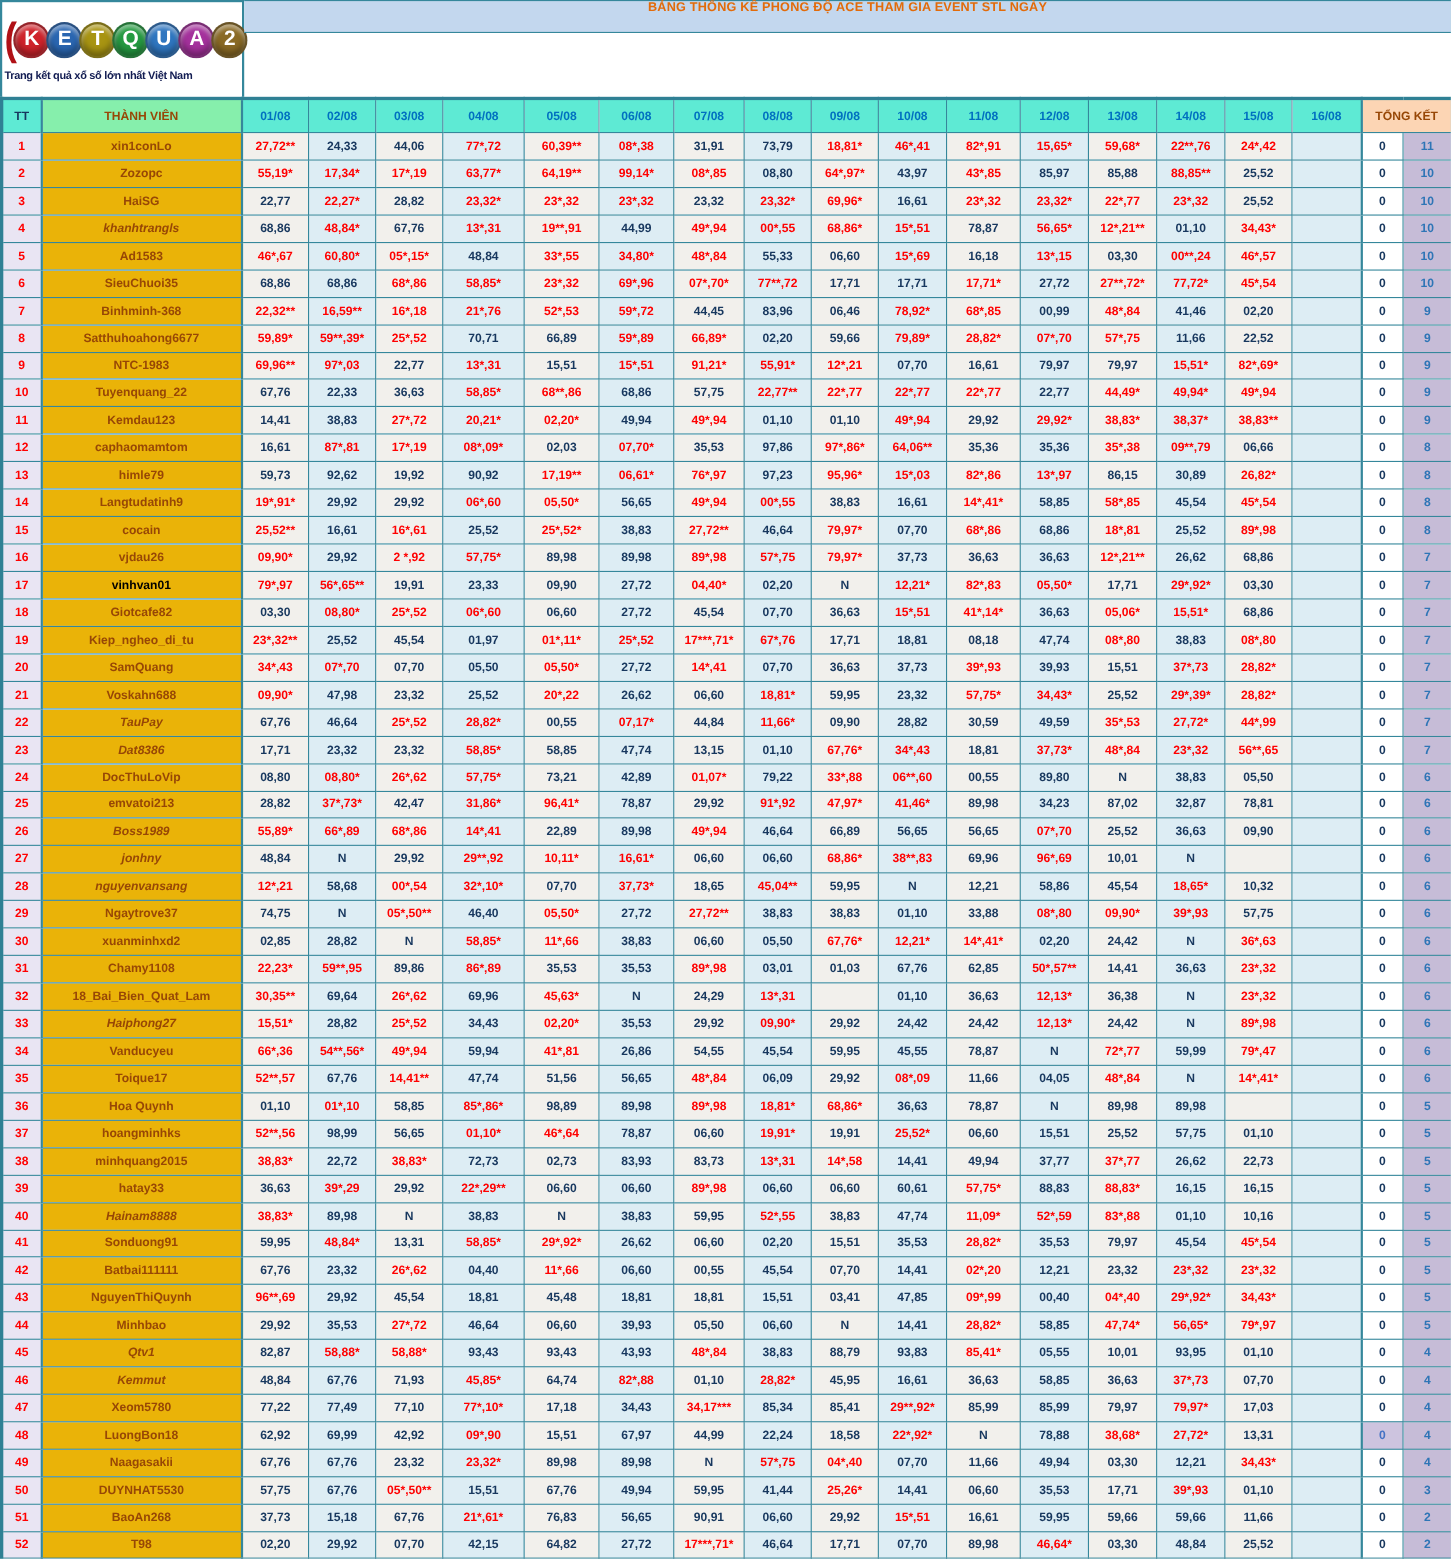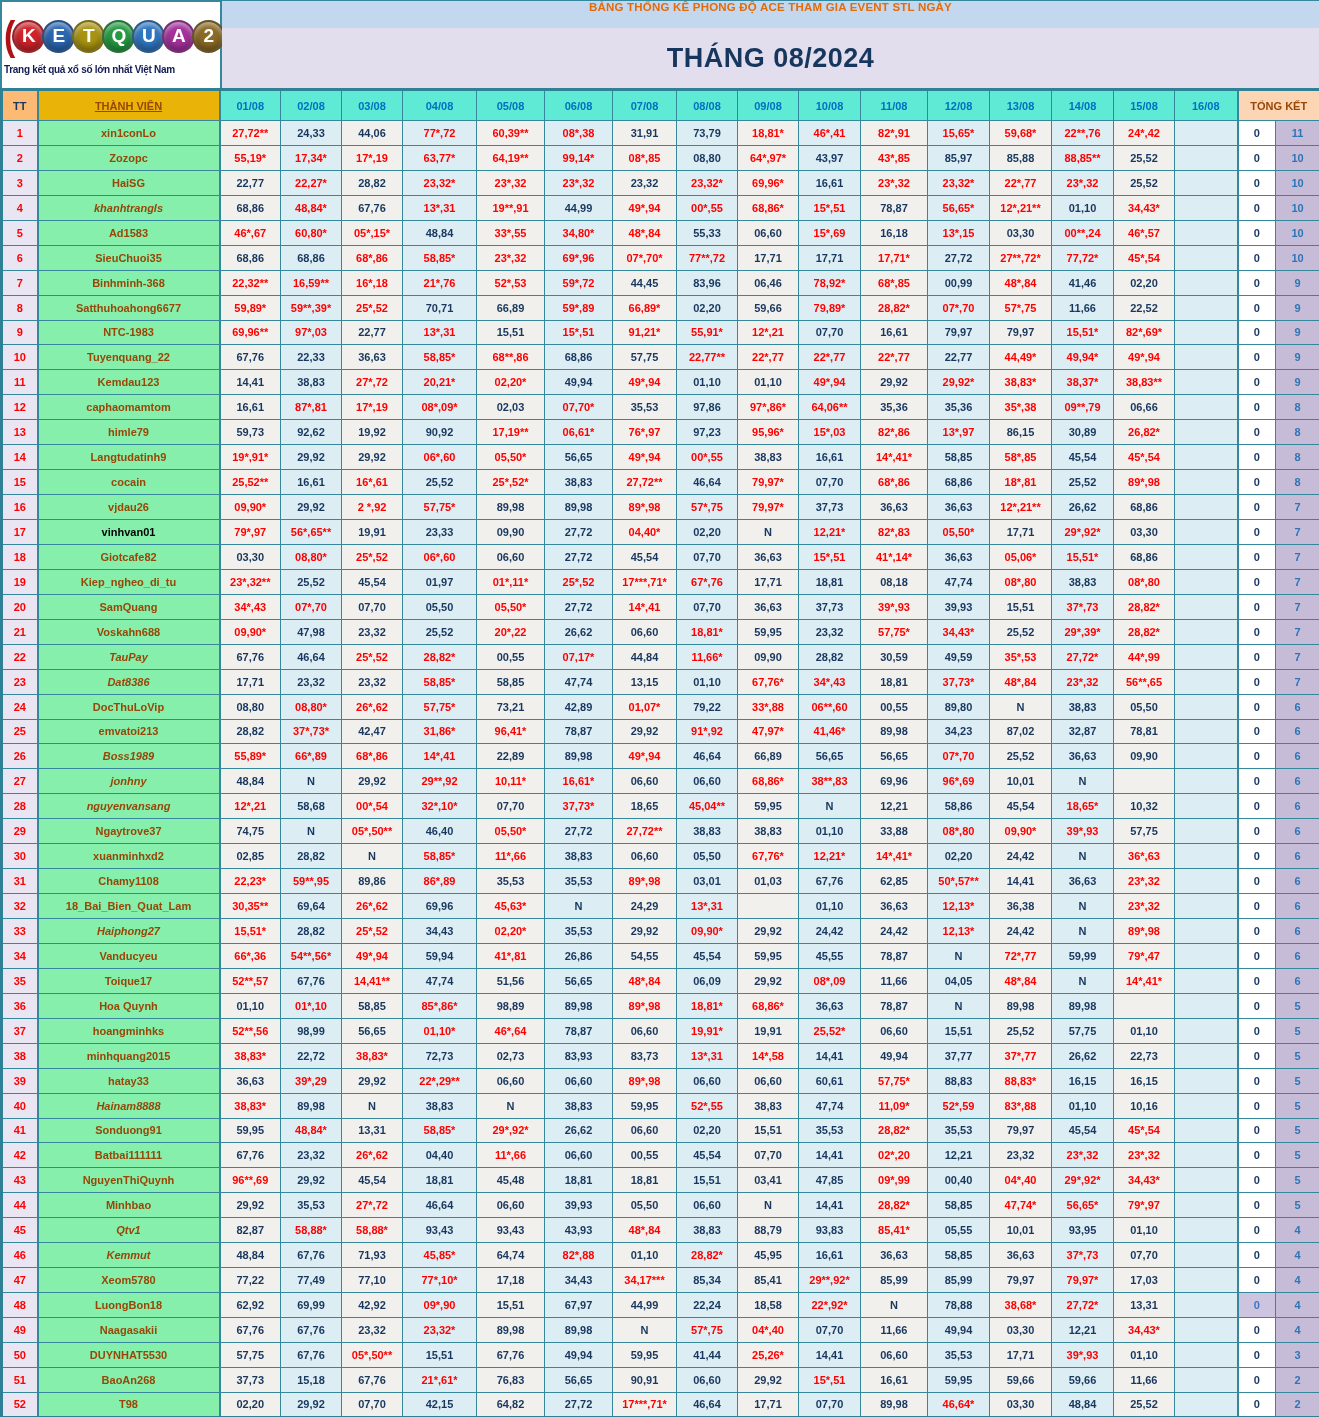--- a/index.html
+++ b/index.html
@@ -17,27 +17,27 @@
   .paren{color:#b01116;font-weight:bold;font-size:34px;line-height:30px;transform:scaleY(1.2);}
   .bub{width:29px;height:29px;border-radius:50%;display:flex;align-items:center;justify-content:center;color:#fff;font-weight:bold;font-size:19px;margin-left:-3px;border:2px solid rgba(40,40,40,.35);box-shadow:inset 0 -4px 6px rgba(0,0,0,.35), inset 0 3px 4px rgba(255,255,255,.5);}
   .forum{background:#e52b23;color:#fff;font-style:italic;font-weight:bold;font-size:12px;padding:2px 7px;margin-left:2px;align-self:flex-start;border-radius:2px;letter-spacing:1px;}
   .tagline{color:#121c52;font-weight:bold;font-size:10px;white-space:nowrap;margin-top:2px;letter-spacing:-0.3px;}
 
   
   table.stats{position:absolute;left:0;top:88px;width:1319px;border-collapse:collapse;table-layout:fixed;}
   table.stats th,table.stats td{border:1.6px solid #35879b;padding:0;text-align:center;vertical-align:middle;overflow:hidden;white-space:nowrap;font-weight:bold;font-size:11px;}
   table.stats{border:3px solid #2f8094;}
   thead th{height:29px;}
-  .th-tt{background:#fdba74;color:#17375e;}
-  .th-name{background:#eab308;color:#974706;border-left:2.5px solid #35879b!important;border-right:2.5px solid #35879b!important;text-decoration:underline;}
+  .th-tt{background:#5eead4;color:#17375e;}
+  .th-name{background:#86efac;color:#974706;border-left:2.5px solid #35879b!important;border-right:2.5px solid #35879b!important;}
   .th-date{background:#5eead4;color:#0070c0;font-size:11.5px;}
   .th-total{background:#fcd5b4;color:#974706;border-left:2.5px solid #35879b!important;}
   tbody tr{height:24.94px;}
   td.tt{background:#e9e5f3;color:#ff0000;}
-  td.name{background:#86efac;color:#974706;border-left:2.5px solid #35879b!important;border-right:2.5px solid #35879b!important;}
+  td.name{background:#eab308;color:#974706;border-left:2.5px solid #35879b!important;border-right:2.5px solid #35879b!important;}
   td.name.it{font-style:italic;text-align:center;}
   td.name.blk{color:#000;}
   td.c-odd{background:#f2f0ec;}
   td.c-even{background:#ddedf4;}
   td .red{color:#ff0000;}
   td .navy{color:#17375e;}
   td.zero{background:#ffffff;color:#17375e;border-left:2.5px solid #35879b!important;}
   td.zero.hl{background:#cdc4df;color:#4472c4;}
   td.total{background:#c6bcd7;color:#2e75b6;font-size:11.5px;}
 </style>
@@ -58,23 +58,20 @@
           <span class="bub" style="background: rgb(164, 49, 156); display: inline-flex;">A</span>
           <span class="bub" style="background: rgb(138, 106, 37); display: inline-flex;">2</span>
         </span>
       <span class="forum">FORUM</span>
     </div>
     <div class="tagline">Trang kết quả xổ số lớn nhất Việt Nam</div>
   </div>
 
   <div class="band1">
     <span>BẢNG THỐNG KÊ PHONG ĐỘ ACE THAM GIA EVENT STL NGÀY</span>
-  </div>
-  <div class="band2">
-    <span>THÁNG 08/2024</span>
   </div>
 
   <table class="stats">
     <colgroup>
       <col style="width:36px">
         <col style="width:182px">
       <col style="width:61px">
         <col style="width:61px">
         <col style="width:61px">
         <col style="width:74px">

